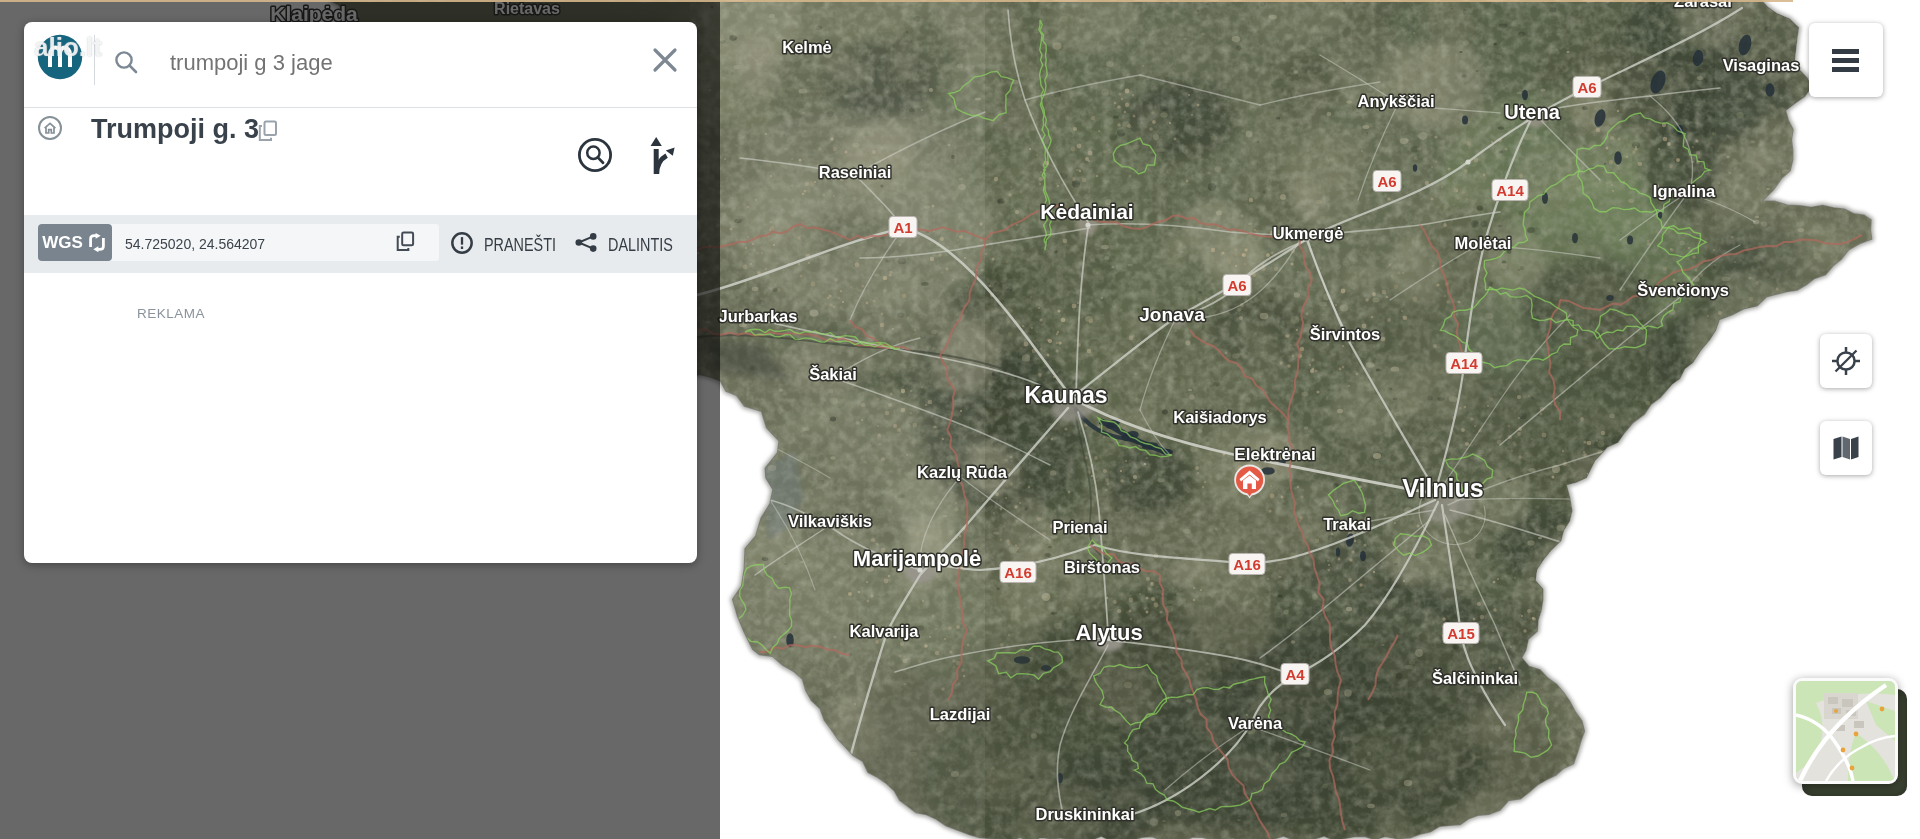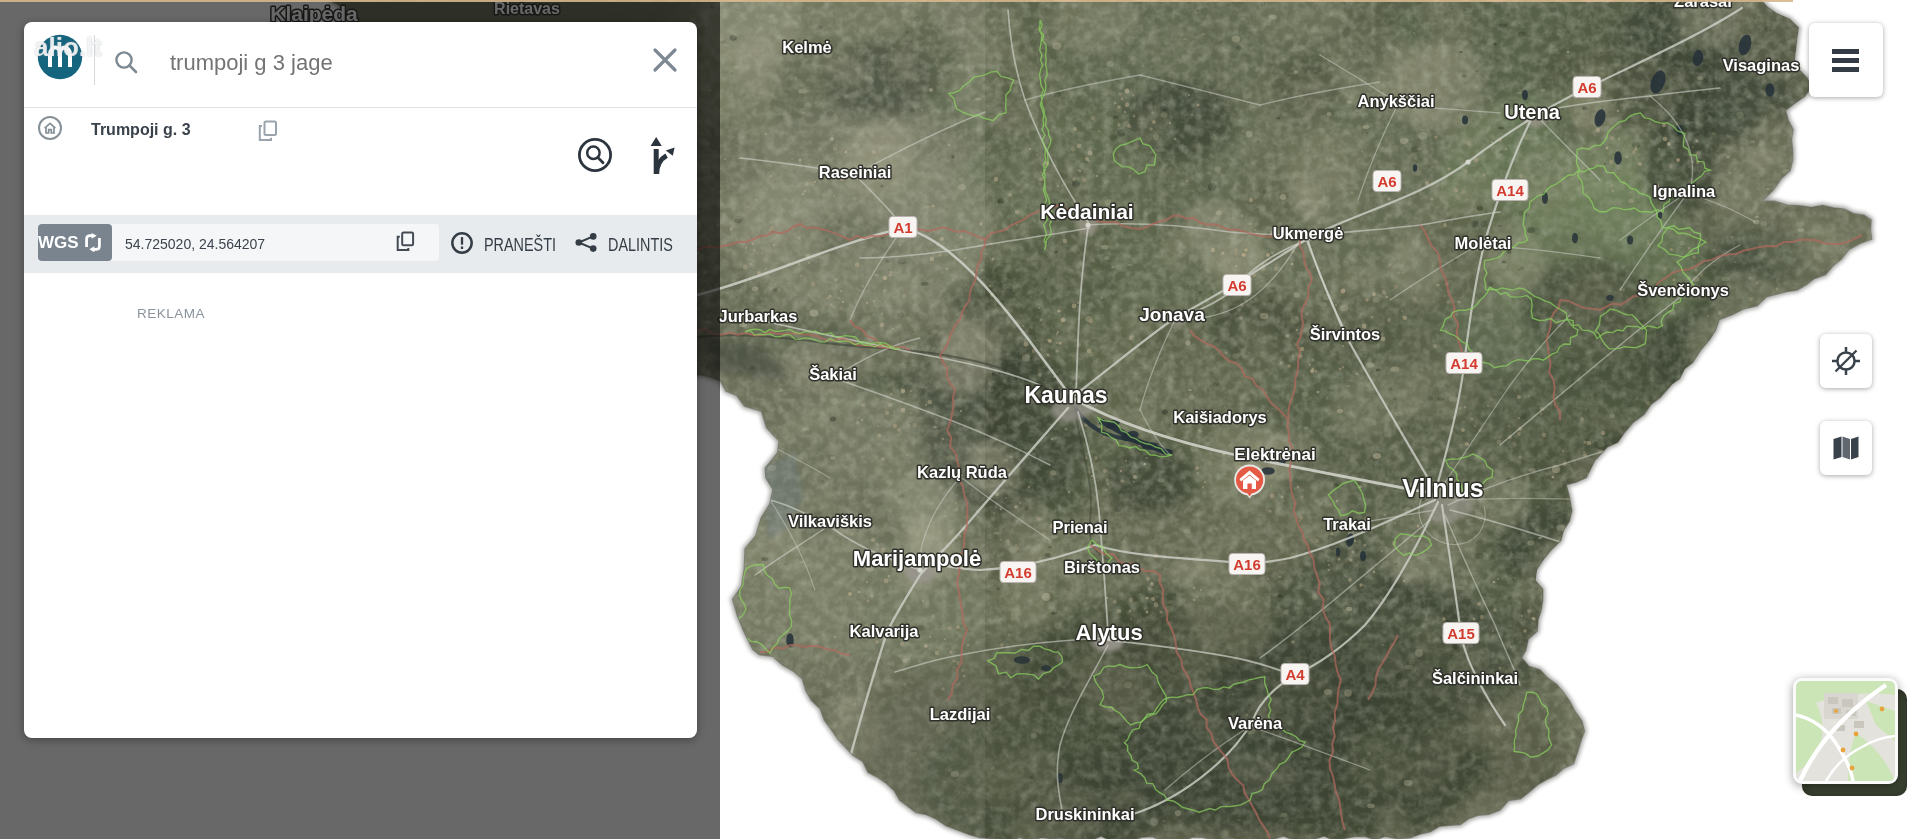--- a/index.html
+++ b/index.html
@@ -3,39 +3,39 @@
 html,body{margin:0;padding:0;width:1920px;height:839px;overflow:hidden;font-family:"Liberation Sans",sans-serif;background:#fff}
 #stage{position:relative;width:1920px;height:839px;overflow:hidden}
 #dim{position:absolute;left:0;top:0;width:720px;height:839px;background:rgba(8,8,8,0.61)}
 #topline{position:absolute;left:0;top:0;width:1793px;height:2px;background:#d5b78c;opacity:0.9}
 .mbtn{position:absolute;background:#fff;border-radius:6px;box-shadow:0 1px 5px rgba(0,0,0,0.35)}
 #minimap2{position:absolute;left:1802px;top:689px;width:105px;height:107px;border-radius:10px;background:#3d4634;box-shadow:inset 0 0 12px rgba(0,0,0,0.35)}
 #minimap{position:absolute;left:1793px;top:678px;width:99px;height:100px;border-radius:9px;border:3px solid #fbfbfb;box-shadow:0 2px 10px rgba(0,0,0,0.4);overflow:hidden;background:#e9e7e2}
 #copyright{position:absolute;left:1547px;top:804px;font-size:19px;color:#3b4248;white-space:nowrap}
 #scalebar{position:absolute;left:20px;top:787px}
 
-#panel{position:absolute;left:24px;top:22px;width:673px;height:716px;background:#fff;border-radius:8px;box-shadow:0 2px 8px rgba(0,0,0,0.35)}
+#panel{position:absolute;left:24px;top:22px;width:673px;height:541px;background:#fff;border-radius:8px;box-shadow:0 2px 8px rgba(0,0,0,0.35)}
 #panel > *{position:absolute}
 #phead{left:0;top:0;width:673px;height:85px;border-bottom:1px solid #dde1e4}
 #logo{left:13px;top:12px}
 #aliolt{left:10px;top:10px;font-size:26px;font-weight:bold;color:rgba(255,255,255,0.82);text-shadow:0 0 1.5px rgba(155,160,165,0.75);letter-spacing:0px;z-index:3}
 #vsep{left:70px;top:13px;width:1px;height:50px;background:#d6dade}
 #sicon{left:89px;top:27px}
 #stext{left:146px;top:27px;font-size:22px;line-height:27px;color:#737373}
 #xicon{left:628px;top:25px}
 #homeic{left:13px;top:93px}
-#rtitle{left:67px;top:95px;font-size:16px;line-height:25px;font-weight:bold;color:#39424b}
+#rtitle{left:67px;top:95px;font-size:27px;line-height:25px;font-weight:bold;color:#39424b}
 #raddr{left:69px;top:135px;font-size:21px;line-height:22px;color:#49525b}
 #zoomic{left:553px;top:115px}
 #diric{left:624px;top:114px}
 .copyic{position:absolute}
 #coordbar{left:0;top:193px;width:673px;height:58px;background:#e8ebed}
 #coordbar > *{position:absolute}
 #coordfield{left:14px;top:9px;width:401px;height:37px;background:#f5f6f7;border-radius:3px}
-#wgsbtn{left:14px;top:9px;width:74px;height:37px;background:#79848f;border-radius:4px;color:#fff;font-size:17px;font-weight:bold;display:flex;align-items:center;justify-content:flex-start}
+#wgsbtn{left:14px;top:9px;width:74px;height:37px;background:#79848f;border-radius:4px;color:#fff;font-size:17px;font-weight:bold;display:flex;align-items:center;justify-content:center}
 #coords{left:101px;top:19px;font-size:14px;line-height:20px;color:#3c444d}
 #alerticon{left:427px;top:17px}
 #pranesti{left:460px;top:20px;font-size:18px;line-height:20px;color:#343c45;transform:scaleX(0.8);transform-origin:0 50%}
 #shareic{left:551px;top:18px}
 #dalintis{left:584px;top:20px;font-size:18px;line-height:20px;color:#343c45;transform:scaleX(0.8);transform-origin:0 50%}
 #reklama{left:113px;top:284px;font-size:13.5px;color:#8a939c;letter-spacing:0.5px}
 </style></head>
 <body>
 <div id="stage">
 <svg width="1920" height="839" viewBox="0 0 1920 839" xmlns="http://www.w3.org/2000/svg" style="position:absolute;left:0;top:0">

